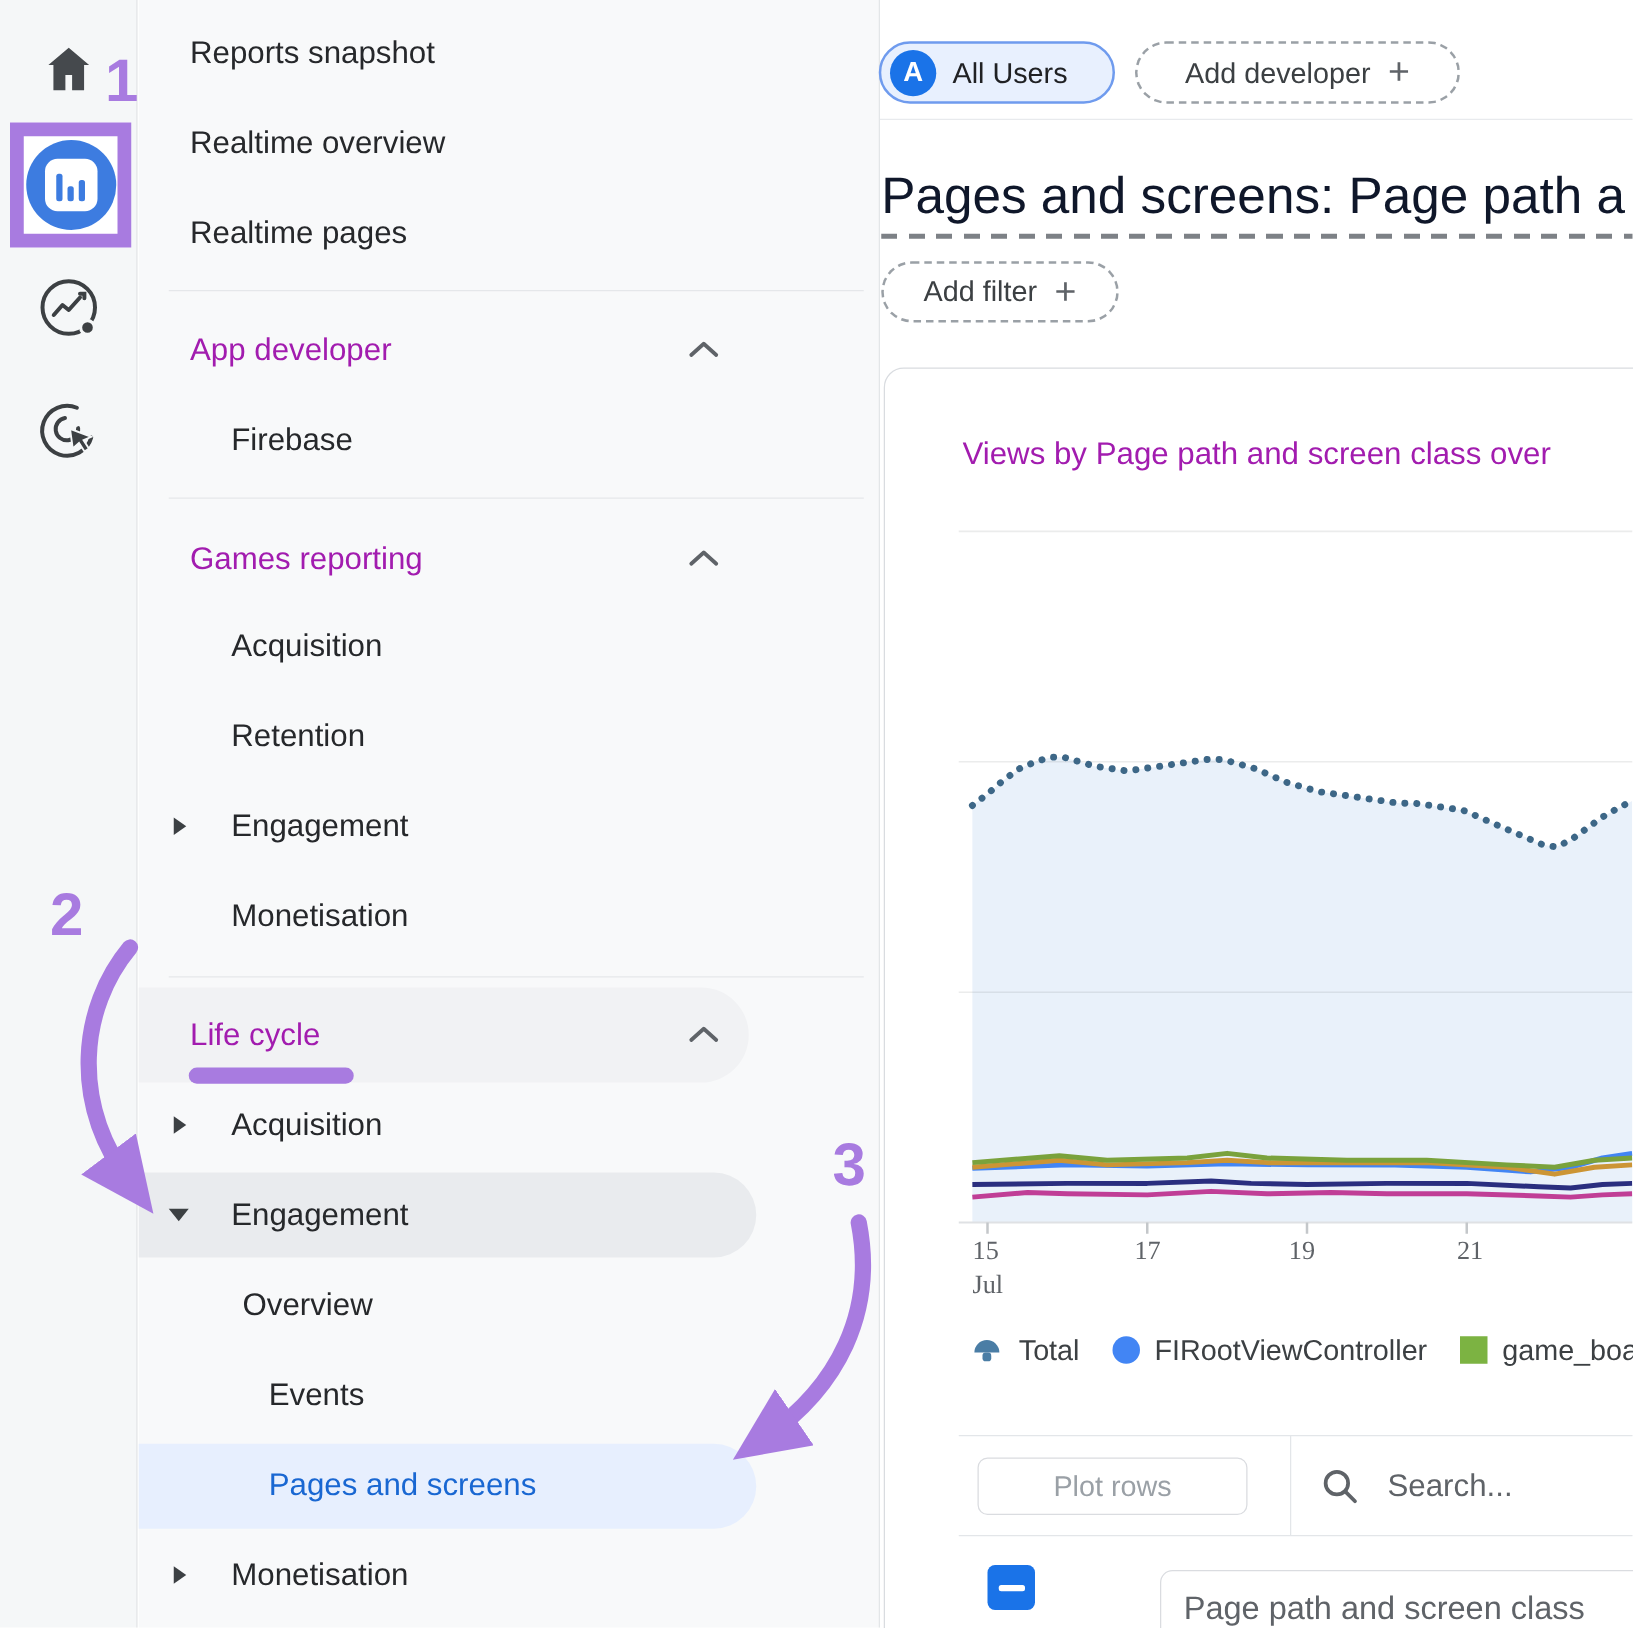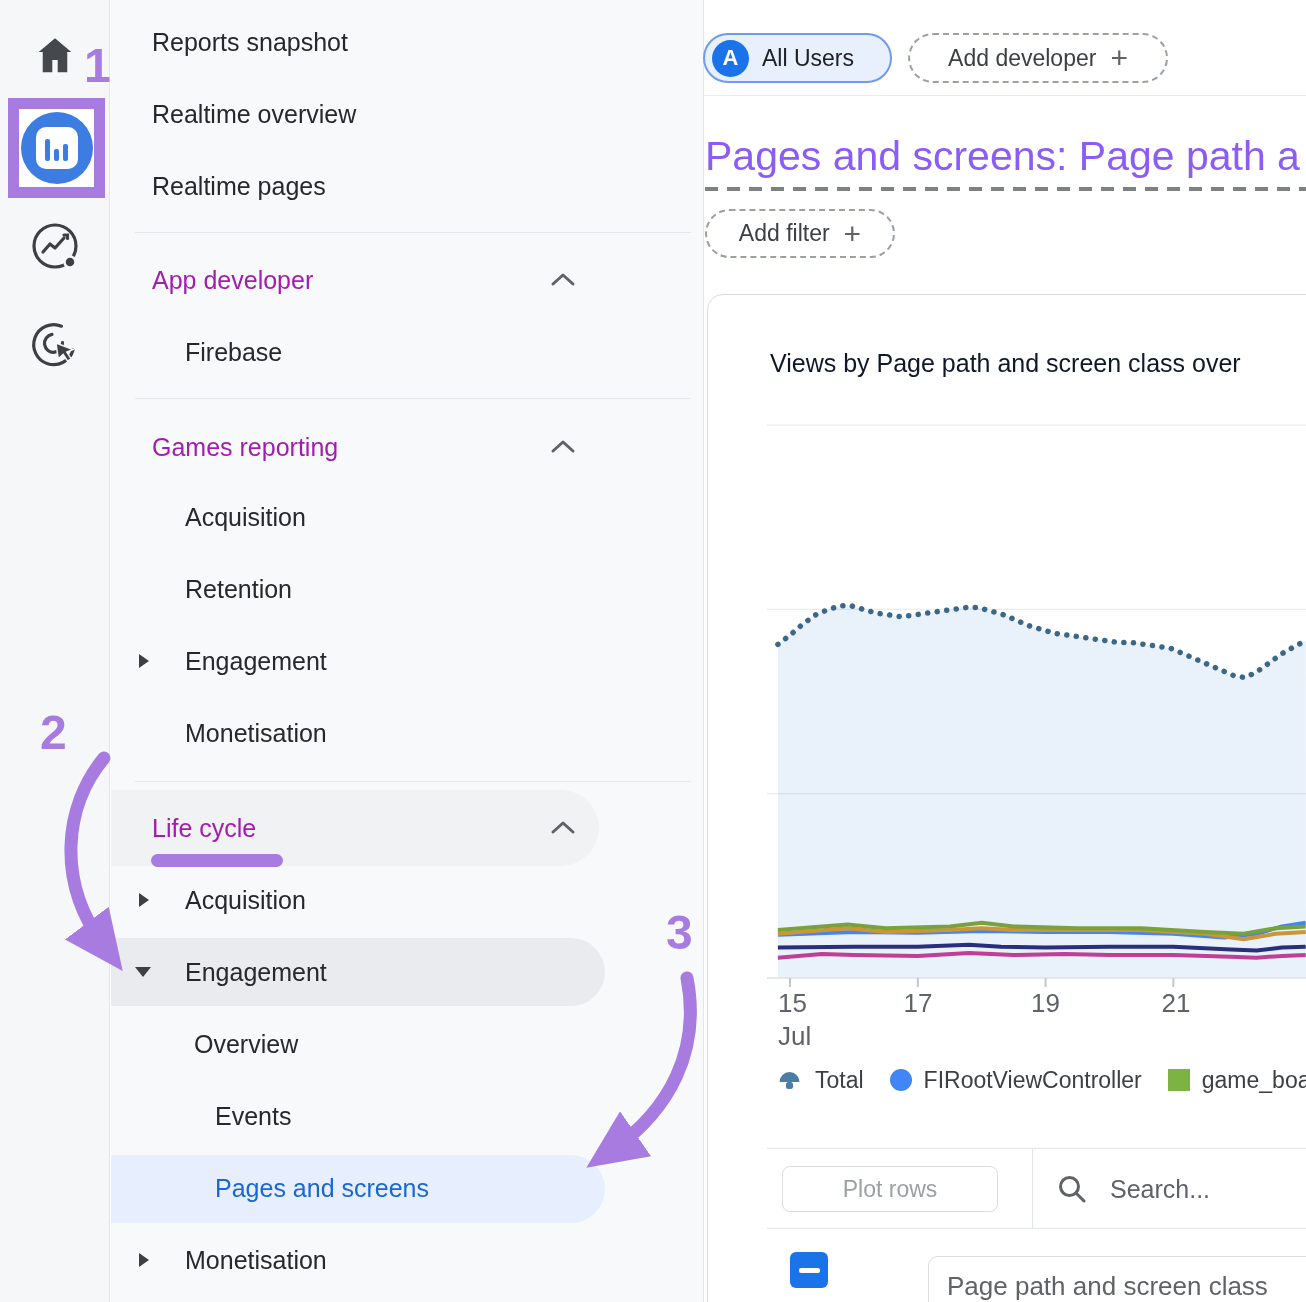--- a/index.html
+++ b/index.html
@@ -39,30 +39,30 @@
   .chip { position:absolute; display:flex; align-items:center; border-radius:26px; }
   #all-users-chip { left:703px; top:33px; width:189px; height:50px; background:#e8f0fe; border:2px solid #6f9bee; padding-left:7px; gap:13px; }
   #all-users-avatar { width:37px; height:37px; border-radius:50%; background:#1a73e8; color:#fff;
                       display:flex; align-items:center; justify-content:center; font-size:22px; font-weight:bold; }
   #all-users-label { font-size:23px; color:#202124; font-weight:500; }
   .dashed-chip { border:2px dashed #9aa0a6; background:#fff; color:#3c4043; font-size:23px; justify-content:center; gap:14px; }
   #add-comparison-chip { left:908px; top:33px; width:260px; height:50px; }
   #add-filter-chip { left:705px; top:209px; width:190px; height:49px; }
   .plus-glyph { font-size:30px; color:#5f6368; font-weight:400; line-height:1; }
   #top-divider { left:704px; top:95px; width:602px; height:1px; background:#e8eaed; }
-  #page-title { left:705px; top:133px; width:601px; height:52px; font-size:41px; color:#8b5cf6; white-space:nowrap; overflow:hidden; }
+  #page-title { left:705px; top:133px; width:601px; height:52px; font-size:41px; color:#0f172a; white-space:nowrap; overflow:hidden; }
   #title-dashes { left:705px; top:187px; width:601px; height:4px;
                   background:repeating-linear-gradient(90deg,#7d8186 0 13px,transparent 13px 22px); }
 
   
   #card { left:707px; top:294px; width:660px; height:1100px; background:#fff;
           border:1px solid #d9dce0; border-radius:16px; }
-  #chart-title { left:770px; top:349px; width:536px; font-size:25px; color:#0f172a; white-space:nowrap; overflow:hidden; }
+  #chart-title { left:770px; top:349px; width:536px; font-size:25px; color:#a21caf; white-space:nowrap; overflow:hidden; }
   #chart-svg { left:707px; top:410px; }
-  .tick-label { position:absolute; font-size:26px; color:#5f6368; }
+  .tick-label { position:absolute; font-size:21px; color:#5f6368;font-family:Liberation Serif, serif; }
   #legend { left:776px; top:1063px; width:600px; height:34px; display:flex; align-items:center; gap:26px; white-space:nowrap; }
   .legend-item { display:flex; align-items:center; gap:12px; font-size:23px; color:#3c4043; }
   .legend-dot { width:22px; height:22px; border-radius:50%; background:#4285f4; }
   .legend-sq { width:22px; height:22px; background:#7cb342; }
 
   
   .tool-line { position:absolute; left:767px; width:539px; height:1px; background:#e3e6e9; }
   #toolbar-vdiv { left:1032px; top:1148px; width:1px; height:80px; background:#e3e6e9; }
   #plot-rows-btn { left:782px; top:1166px; width:216px; height:46px; border:1px solid #dadce0; border-radius:8px;
                    background:#fff; color:#9aa0a6; font-size:23px; display:flex; align-items:center; justify-content:center; }

